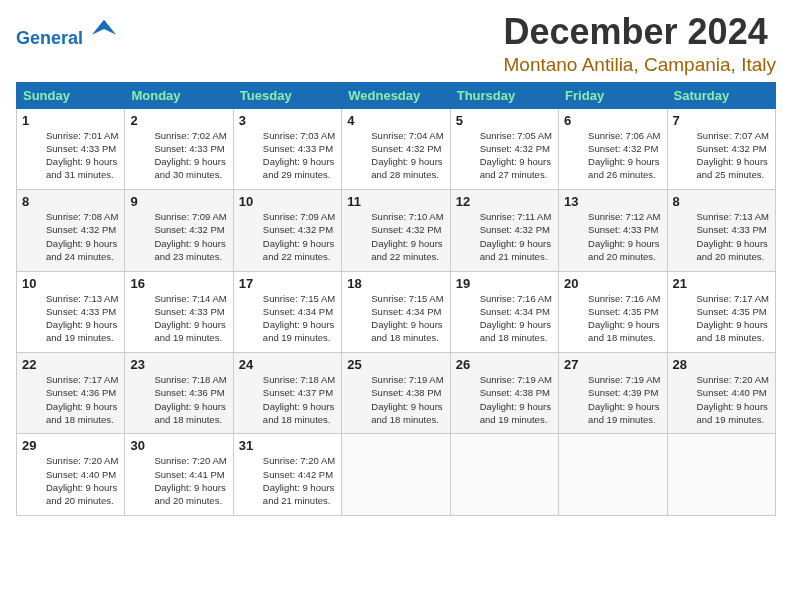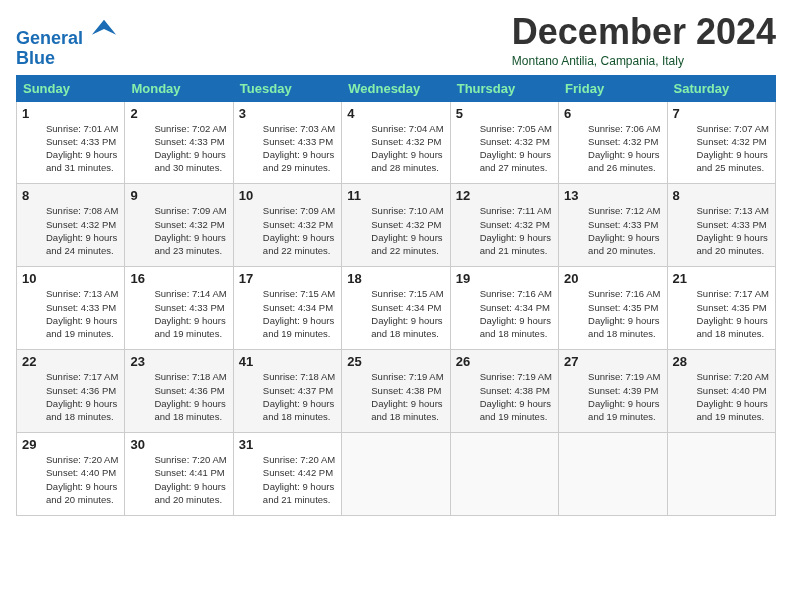--- a/index.html
+++ b/index.html
@@ -44,22 +44,22 @@
     }
     .title-block {
     }
     .month-title {
       font-size: 36px;
       font-weight: bold;
       color: #333;
       line-height: 1.1;
     }
     .location-title {
-      font-size: 12px;
-      color: #14532d;
+      font-size: 19px;
+      color: #a16207;
       margin-top: 2px;
     }
     .calendar {
       flex: 1;
       border: 1px solid #ccc;
       border-collapse: collapse;
       width: 100%;
       table-layout: fixed;
     }
     .calendar th {
@@ -108,21 +108,20 @@
       <div>
         <div style="display:flex;align-items:center;">
           <div class="logo-text">
             <span>General</span>
             <svg class="logo-icon" viewBox="0 0 30 30">
               <polygon points="15,4 28,20 15,14 2,20" fill="#1a6db5"></polygon>
             </svg>
           </div>
           <div></div>
         </div>
-        <div class="logo-text" style="color:#1a6db5;">Blue</div>
       </div>
     </div>
     <div class="title-block">
       <div class="month-title">December 2024</div>
       <div class="location-title">Montano Antilia, Campania, Italy</div>
     </div>
   </div>
 
   <table class="calendar">
     <thead>
@@ -230,21 +229,21 @@
         <tr>
           <td>
             <span class="day-num">22</span>
             <div class="day-info">Sunrise: 7:17 AM<br>Sunset: 4:36 PM<br>Daylight: 9 hours and 18 minutes.</div>
           </td>
           <td>
             <span class="day-num">23</span>
             <div class="day-info">Sunrise: 7:18 AM<br>Sunset: 4:36 PM<br>Daylight: 9 hours and 18 minutes.</div>
           </td>
           <td>
-            <span class="day-num">41</span>
+            <span class="day-num">24</span>
             <div class="day-info">Sunrise: 7:18 AM<br>Sunset: 4:37 PM<br>Daylight: 9 hours and 18 minutes.</div>
           </td>
           <td>
             <span class="day-num">25</span>
             <div class="day-info">Sunrise: 7:19 AM<br>Sunset: 4:38 PM<br>Daylight: 9 hours and 18 minutes.</div>
           </td>
           <td>
             <span class="day-num">26</span>
             <div class="day-info">Sunrise: 7:19 AM<br>Sunset: 4:38 PM<br>Daylight: 9 hours and 19 minutes.</div>
           </td>

